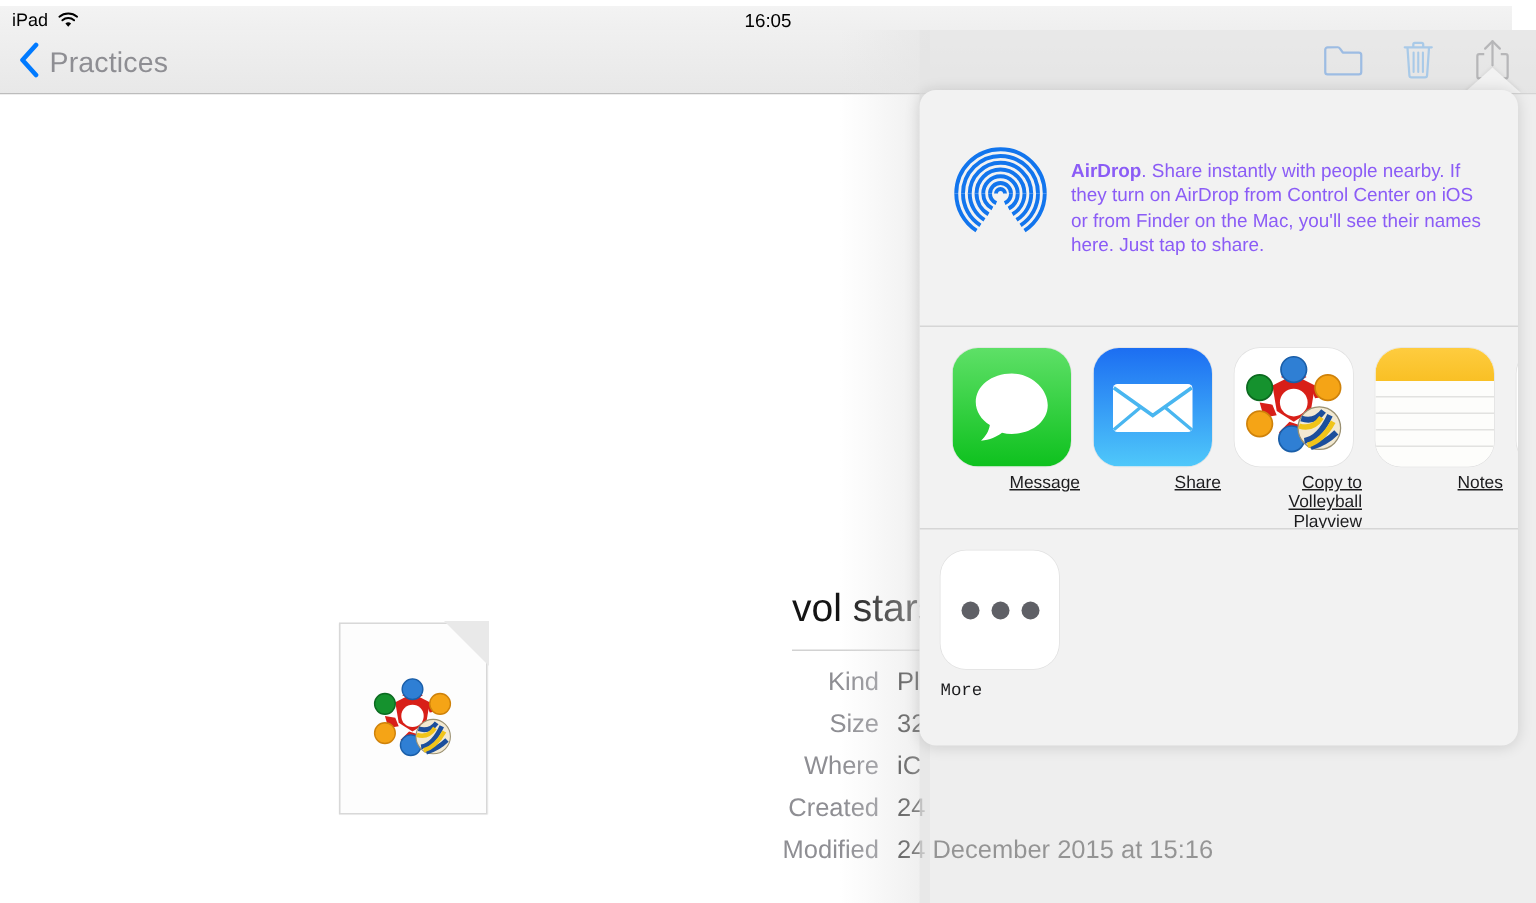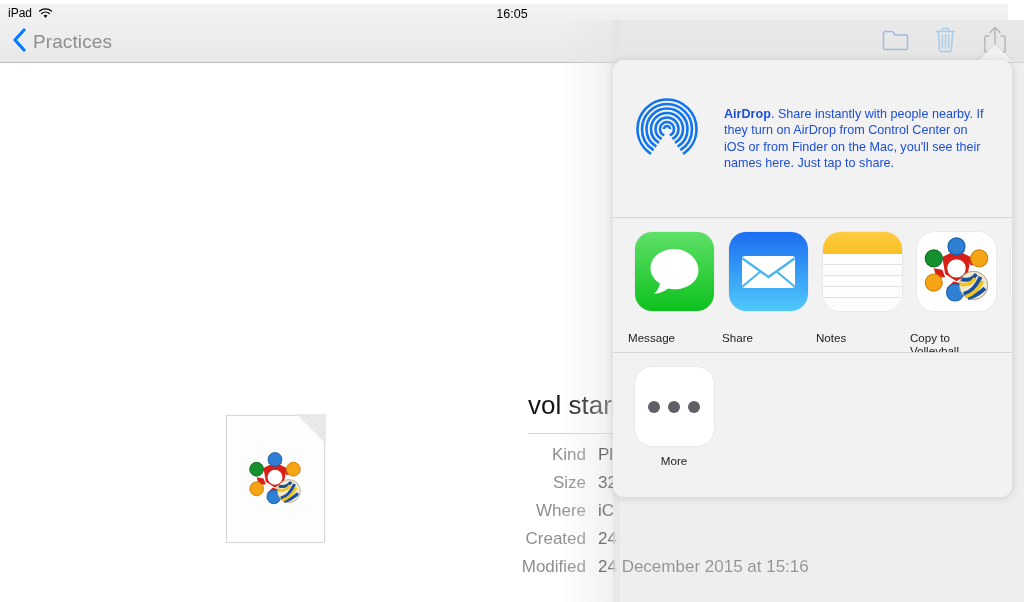--- a/index.html
+++ b/index.html
@@ -171,22 +171,22 @@
     position: relative;
     height: 158px;
     border-bottom: 1px solid #d6d6d6;
     display: flex; align-items: flex-start;
   }
   #airdrop-logo {
     margin-left: 18px; margin-top: 33px;
     width: 72px; height: 72px; flex: none;
   }
   #airdrop-text {
-    margin-left: 21px; margin-top: 46px; margin-right: 22px;
-    font-size: 12.6px; line-height: 16.3px; color: #1d4ed8;
+    margin-left: 11px; margin-top: 46px; margin-right: 22px;
+    font-size: 12.6px; line-height: 16.3px; color: #8b5cf6;
   }
   #airdrop-text b { font-weight: 700; }
 
   
   #apps-section {
     position: relative;
     height: 135px;
     border-bottom: 1px solid #d6d6d6;
     overflow: hidden;
   }
@@ -198,32 +198,33 @@
   }
   .app-glyph {
     width: 79px; height: 79px;
     border-radius: 17px;
     overflow: hidden;
     box-shadow: 0 0 0 .5px rgba(0,0,0,.07);
     background: #fff;
     position: relative;
   }
   .app-label {
-    margin-top: 20px;
+    margin-top: 4px;
     font-size: 11.6px; color: #1c1c1e;
-    text-align: left; line-height: 13px;
+    text-align: right; line-height: 13px;
     width: 92px;
+    text-decoration: underline;
   }
 
   
   #actions-section { position: relative; height: 142px; overflow: hidden; }
   .action-cell {
     width: 94px;
-    display: flex; flex-direction: column; align-items: center;
-    padding-top: 14px; margin-left: 14px;
+    display: flex; flex-direction: column; align-items: flex-start;
+    padding-top: 14px; margin-left: 14px; font-family: Liberation Mono, monospace;
   }
   .action-glyph {
     width: 79px; height: 79px; border-radius: 17px;
     background: #ffffff;
     box-shadow: 0 0 0 .5px rgba(0,0,0,.07);
     display: flex; align-items: center; justify-content: center;
     gap: 8px;
   }
   .dot3 { width: 12px; height: 12px; border-radius: 50%; background: #5f6066; }
   .action-label {
@@ -441,52 +442,52 @@
               <rect x="13" y="24" width="53" height="32" rx="3" fill="#ffffff"></rect>
               <path d="M13.5 26.5 L39.5 45 L65.5 26.5" stroke="#49b6f0" stroke-width="2.4" fill="none"></path>
               <path d="M13.5 54.5 L32 39 M65.5 54.5 L47 39" stroke="#49b6f0" stroke-width="2.2" fill="none"></path>
             </svg>
           </div>
           <div class="app-label">Share</div>
         </div>
 
         <div class="app-cell">
           <div class="app-glyph">
-            <div class="notes-bg"></div>
-            <div class="notes-top"></div>
-            <div class="notes-line" style="top:32px"></div>
-            <div class="notes-line" style="top:43px"></div>
-            <div class="notes-line" style="top:54px"></div>
-            <div class="notes-line" style="top:65px"></div>
-          </div>
-          <div class="app-label">Notes</div>
-        </div>
-
-        <div class="app-cell">
-          <div class="app-glyph">
             <svg viewBox="0 0 100 94" width="79" height="79" style="position:absolute;left:4px;top:3px;width:71px;height:71px">
               <path d="M50 18 L70 28 L66 52 L50 62 L34 52 L30 28 Z" fill="#d81f18"></path>
               <path d="M50 12 L62 20 L52 26 L38 20 Z M74 26 L82 38 L70 40 L66 30 Z
                        M78 58 L68 70 L62 58 L70 50 Z M50 78 L36 72 L46 62 L58 66 Z
                        M22 58 L18 44 L30 46 L34 56 Z" fill="#d81f18"></path>
               <circle cx="50" cy="44" r="13" fill="#ffffff"></circle>
               <circle cx="50" cy="13" r="12" fill="#2f7fd4" stroke="#1a5ea8" stroke-width="1.6"></circle>
               <circle cx="18" cy="30" r="12" fill="#15922e" stroke="#0c6a20" stroke-width="1.6"></circle>
               <circle cx="82" cy="30" r="12" fill="#f5a416" stroke="#cf820a" stroke-width="1.6"></circle>
               <circle cx="18" cy="64" r="12" fill="#f5a416" stroke="#cf820a" stroke-width="1.6"></circle>
               <circle cx="48" cy="78" r="12" fill="#2f7fd4" stroke="#1a5ea8" stroke-width="1.6"></circle>
               <circle cx="74" cy="68" r="20" fill="#f2e9d2" stroke="#9a9071" stroke-width="1.2"></circle>
               <path d="M57 59 Q70 63 78 52 M60 80 Q74 78 84 56 M66 86 Q80 82 90 72" stroke="#1c4f9c" stroke-width="5.5" fill="none"></path>
               <path d="M55 66 Q68 70 76 58 M63 84 Q77 80 87 62" stroke="#f0c419" stroke-width="5" fill="none"></path>
             </svg>
           </div>
           <div class="app-label">Copy to Volleyball Playview</div>
         </div>
 
         <div class="app-cell">
+          <div class="app-glyph">
+            <div class="notes-bg"></div>
+            <div class="notes-top"></div>
+            <div class="notes-line" style="top:32px"></div>
+            <div class="notes-line" style="top:43px"></div>
+            <div class="notes-line" style="top:54px"></div>
+            <div class="notes-line" style="top:65px"></div>
+          </div>
+          <div class="app-label">Notes</div>
+        </div>
+
+        <div class="app-cell">
           <div class="app-glyph"></div>
           <div class="app-label"></div>
         </div>
 
       </div>
     </div>
 
     <div id="actions-section">
       <div class="action-cell">
         <div class="action-glyph">

